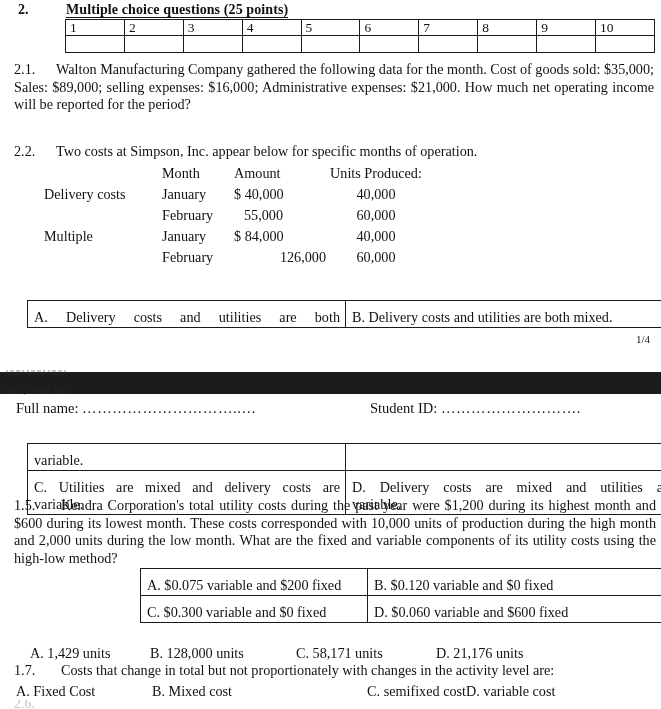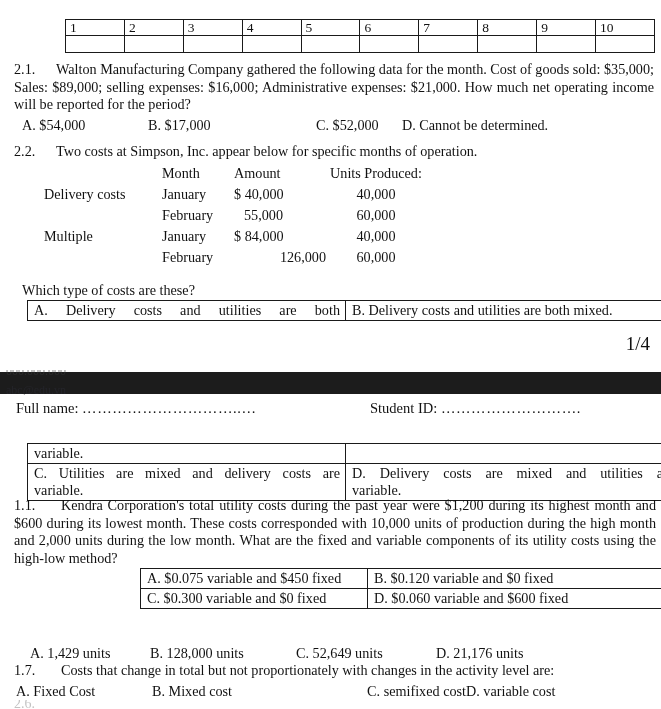--- a/index.html
+++ b/index.html
@@ -98,31 +98,31 @@
 
   
   .boxtab {
     position: absolute;
     border-collapse: collapse;
     table-layout: fixed;
     font-size: 14.2px;
   }
   .boxtab td {
     border: 1.1px solid #1a1a1a;
-    padding: 1px 5px 1px 6px;
+    padding: 8px 5px 1px 6px;
     vertical-align: top;
     line-height: 17px;
     margin-top: 40px;
   }
   .just { text-align: justify; text-align-last: justify; }
 
   .pageno {
     position: absolute;
     right: 11px;
-    font-size: 19px;
+    font-size: 11px;
   }
 
   
   .blackband {
     position: absolute;
     left: 0;
     width: 661px;
     background: #1c1c1c;
   }
   .ghost {
@@ -159,20 +159,23 @@
     font-size: 14px;
     color: #888;
     opacity: 0.5;
   }
 </style>
 </head>
 <body>
 
 <div class="page">
 
+  <div class="sec-head">
+    <span class="num">2.</span><span class="title">Multiple choice questions (25 points)</span>
+  </div>
 
   <table class="grid">
     <tbody>
         <tr>
       <td>1</td>
       <td>2</td>
       <td>3</td>
       <td>4</td>
       <td>5</td>
       <td>6</td>
@@ -192,23 +195,20 @@
       <td></td>
       <td></td>
       <td></td>
     </tr>
   </tbody>
     </table>
 
   <div class="q" style="left:14px; top:61px; width:640px;">
     <span class="qn">2.1.</span><span>Walton Manufacturing Company gathered the following data for the month. Cost of goods sold: $35,000; Sales: $89,000; selling expenses: $16,000; Administrative expenses: $21,000. How much net operating income will be reported for the period?</span>
   </div>
-  <div class="opts" style="left:22px; top:117px;">
-    <span class="o" style="width:126px;">A. $54,000</span><span class="o" style="width:168px;">B. $17,000</span><span class="o" style="width:86px;">C. $52,000</span><span class="o">D. Cannot be determined.</span>
-  </div>
 
   <div class="q" style="left:14px; top:143px; width:640px;">
     <span class="qn">2.2.</span><span>Two costs at Simpson, Inc. appear below for specific months of operation.</span>
   </div>
 
   <table class="datatab" style="left:22px; top:163px;">
     <tbody>
         <tr class="hdr">
       <td class="c-label"></td>
       <td class="c-month">Month</td>
@@ -235,23 +235,20 @@
     </tr>
     <tr>
       <td class="c-label"></td>
       <td class="c-month">February</td>
       <td class="c-amt" style="padding-left:6px;text-align:right;">126,000</td>
       <td class="c-units">60,000</td>
     </tr>
   </tbody>
     </table>
 
-  <div class="q" style="left:22px; top:282px; width:400px;">
-    <span>Which type of costs are these?</span>
-  </div>
 
   <table class="boxtab" style="left:27px; top:300px; width:628px;">
     <tbody>
         <tr>
       <td class="just" style="width:306px;">A.  Delivery  costs  and  utilities  are  both</td>
       <td style="width:322px;">B. Delivery costs and utilities are both mixed.</td>
     </tr>
   </tbody>
     </table>
 
@@ -287,38 +284,38 @@
       </td>
       <td>
         <div class="just">D. Delivery costs are mixed and utilities are</div>
         <div>variable.</div>
       </td>
     </tr>
   </tbody>
     </table>
 
   <div class="q" style="left:14px; top:497px; width:642px;">
-    <span class="qn ind">1.1.</span><span>Kendra Corporation's total utility costs during the past year were $1,200 during its highest month and $600 during its lowest month. These costs corresponded with 10,000 units of production during the high month and 2,000 units during the low month. What are the fixed and variable components of its utility costs using the high-low method?</span>
+    <span class="qn ind">1.5.</span><span>Kendra Corporation's total utility costs during the past year were $1,200 during its highest month and $600 during its lowest month. These costs corresponded with 10,000 units of production during the high month and 2,000 units during the low month. What are the fixed and variable components of its utility costs using the high-low method?</span>
   </div>
 
   <table class="boxtab" style="left:140px; top:568px; width:510px;">
     <tbody>
         <tr>
-      <td style="width:215px;">A. $0.075 variable and $450 fixed</td>
+      <td style="width:215px;">A. $0.075 variable and $200 fixed</td>
       <td style="width:295px;">B. $0.120 variable and $0 fixed</td>
     </tr>
     <tr>
       <td>C. $0.300 variable and $0 fixed</td>
       <td>D. $0.060 variable and $600 fixed</td>
     </tr>
   </tbody>
     </table>
 
   <div class="opts" style="left:30px; top:645px;">
-    <span class="o" style="width:120px;">A. 1,429 units</span><span class="o" style="width:146px;">B. 128,000 units</span><span class="o" style="width:140px;">C. 52,649 units</span><span class="o">D. 21,176 units</span>
+    <span class="o" style="width:120px;">A. 1,429 units</span><span class="o" style="width:146px;">B. 128,000 units</span><span class="o" style="width:140px;">C. 58,171 units</span><span class="o">D. 21,176 units</span>
   </div>
 
   <div class="q" style="left:14px; top:662px; width:642px;">
     <span class="qn ind">1.7.</span><span>Costs that change in total but not proportionately with changes in the activity level are:</span>
   </div>
   <div class="opts" style="left:16px; top:683px;">
     <span class="o" style="width:136px;">A.  Fixed Cost</span><span class="o" style="width:144px;">B. Mixed cost</span><span class="o" style="width:170px;text-align:right;">C. semifixed cost</span><span class="o">D. variable cost</span>
   </div>
 
   <div class="bottomclip">

